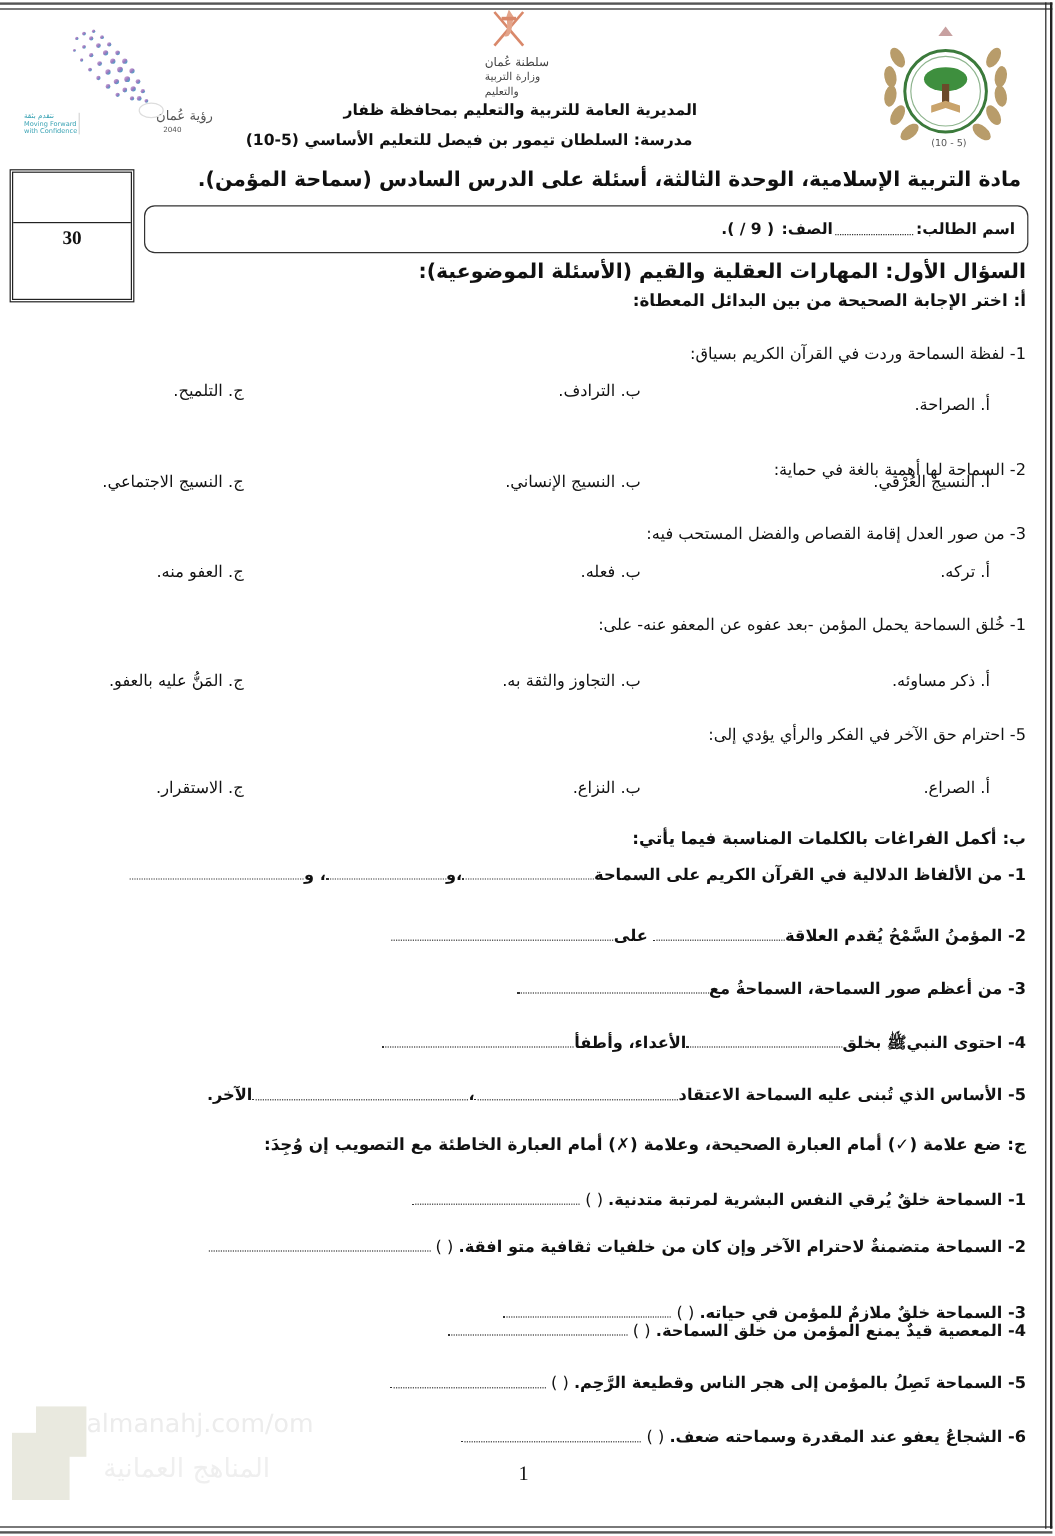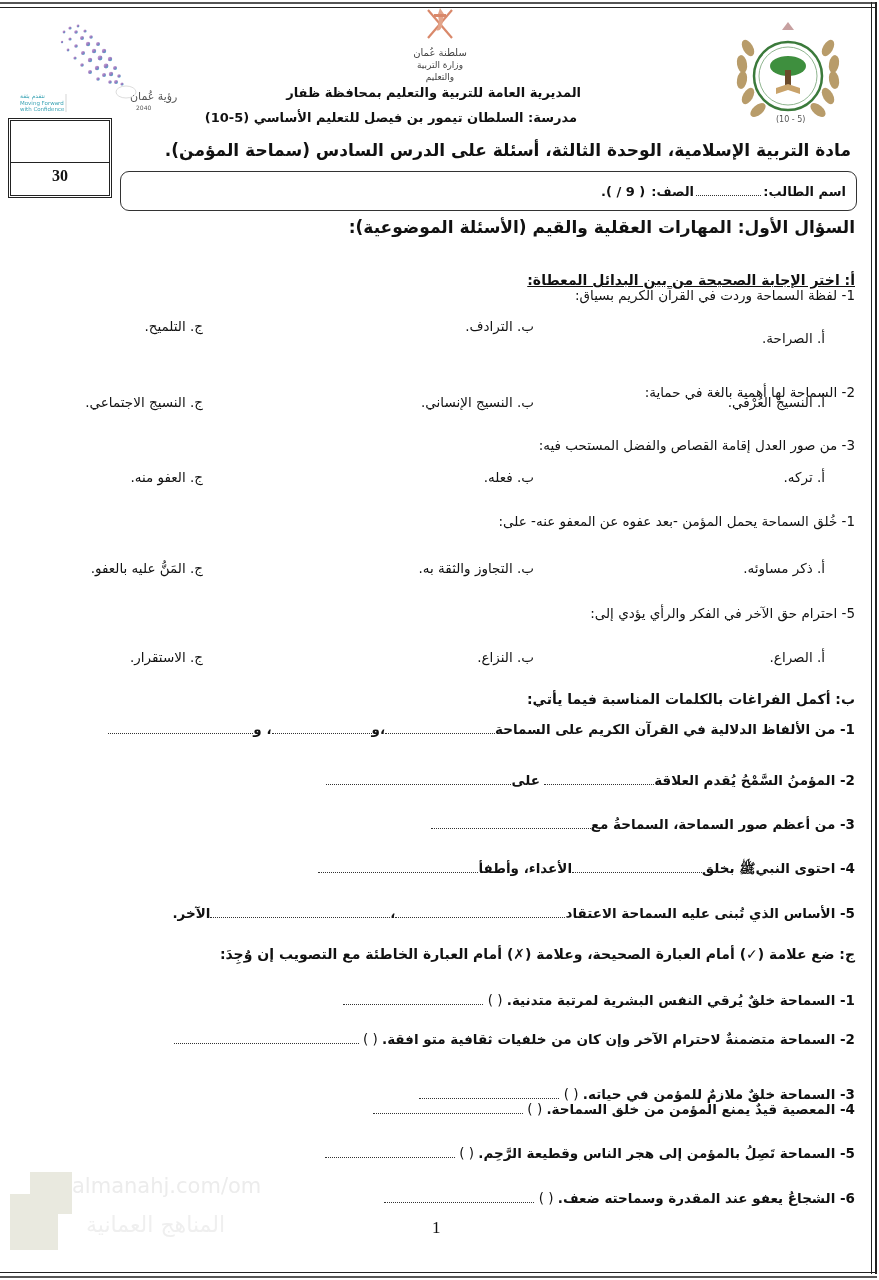--- a/index.html
+++ b/index.html
@@ -4,28 +4,28 @@
 <style>
   * { box-sizing: border-box; margin: 0; padding: 0; }
   html, body { width: 879px; height: 1280px; background: #ffffff; overflow: hidden; }
   body { position: relative; font-family: "DejaVu Sans", sans-serif; color: #111; }
 
   .frame-top { position: absolute; left: 0; top: 2px; width: 877px; height: 6px; border-top: 2px solid #555; border-bottom: 1px solid #222; }
   .frame-right { position: absolute; right: 2px; top: 2px; width: 6px; height: 1272px; border-left: 1px solid #222; border-right: 2px solid #222; }
   .frame-bottom { position: absolute; left: 0; bottom: 2px; width: 877px; height: 6px; border-bottom: 2px solid #555; border-top: 1px solid #222; }
 
   .logo-left { position: absolute; left: 18px; top: 18px; width: 160px; height: 100px; }
-  .logo-center { position: absolute; left: 404px; top: 4px; width: 72px; height: 80px; text-align: center; }
+  .logo-center { position: absolute; left: 404px; top: 4px; width: 72px; height: 80px; }
   .logo-right { position: absolute; left: 728px; top: 18px; width: 120px; height: 112px; }
 
   .hdr-line { position: absolute; right: 300px; font-weight: bold; font-size: 13px; direction: rtl; white-space: nowrap; }
   .hdr-1 { top: 85px; right: 298px; }
   .hdr-2 { top: 110px; right: 302px; }
 
-  .score-box { position: absolute; left: 8px; top: 118px; width: 104px; height: 80px; border: 3px double #222; }
+  .score-box { position: absolute; left: 8px; top: 141px; width: 104px; height: 111px; border: 3px double #222; }
   .score-box .cell-top { height: 42px; border-bottom: 1px solid #222; }
   .score-box .cell-bottom { height: 44px; text-align: center; font-family: "Liberation Serif", serif; font-weight: bold; font-size: 16px; padding-top: 4px; }
 
   .title { position: absolute; right: 28px; top: 140px; font-size: 17px; font-weight: bold; direction: rtl; white-space: nowrap; }
 
   .name-box { position: absolute; left: 120px; top: 171px; width: 737px; height: 40px; border: 1.5px solid #333; border-radius: 9px; direction: rtl; display: flex; align-items: center; padding: 0 10px; font-size: 13px; font-weight: bold; white-space: nowrap; }
   .name-box .dots { flex: 1; border-bottom: 1.5px dotted #333; margin: 0 2px; height: 10px; }
   .name-box .class-val { margin-right: 6px; }
 
   .rtl { direction: rtl; position: absolute; white-space: nowrap; }
@@ -156,21 +156,21 @@
 <div class="name-box">
   <span>اسم الطالب:</span>
   <span class="dots"></span>
   <span>الصف:</span>
   <span class="class-val">( 9 / ).</span>
   <span style="width:470px;"></span>
 </div>
 
 <div class="rtl q1-title">السؤال الأول: المهارات العقلية والقيم (الأسئلة الموضوعية):</div>
 
-<div class="rtl sec-head" style="right:24px;top:272px;text-decoration:underline;">أ: اختر الإجابة الصحيحة من بين البدائل المعطاة:</div>
+<div class="rtl sec-head" style="right:24px;top:243px;">أ: اختر الإجابة الصحيحة من بين البدائل المعطاة:</div>
 
 <div class="rtl qline" style="right:24px;top:287px;">1- لفظة السماحة وردت في القرآن الكريم بسياق:</div>
 <div class="opt" style="right:54px;top:318px;margin-top:12px;">أ.   الصراحة.</div>
 <div class="opt" style="right:345px;top:318px;">ب.  الترادف.</div>
 <div class="opt" style="right:676px;top:318px;">ج. التلميح.</div>
 
 <div class="rtl qline" style="right:24px;top:384px;">2- السماحة لها أهمية بالغة في حماية:</div>
 <div class="opt" style="right:54px;top:394px;">أ.   النسيج العُرْفي.</div>
 <div class="opt" style="right:345px;top:394px;">ب.  النسيج الإنساني.</div>
 <div class="opt" style="right:676px;top:394px;">ج.  النسيج الاجتماعي.</div>

